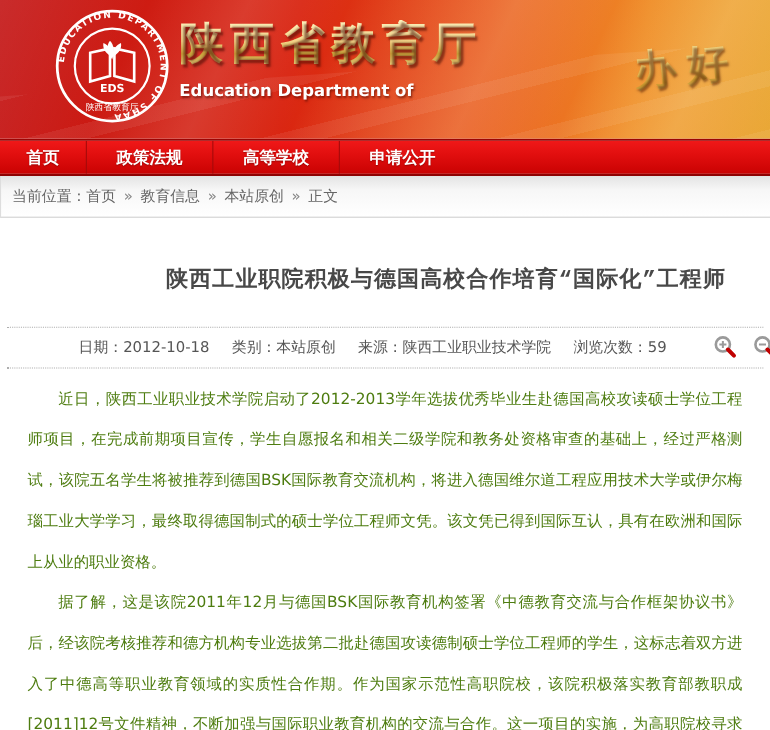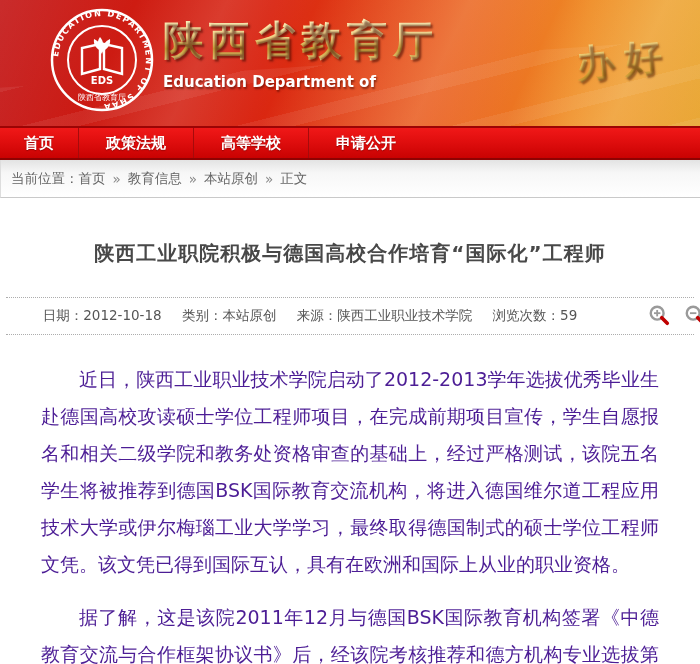--- a/index.html
+++ b/index.html
@@ -63,37 +63,37 @@
     border-bottom:1px solid #c9c9c9;
     padding:0 10px; color:#666; font-size:13.5px;
     border-left:1px solid #ddd;
   }
   .breadcrumb-bar .sep { margin:0 7px; color:#888; }
   .crumb { color:#666; cursor:pointer; }
 
   
   .content { width:700px; background:#fff; padding-top:2px; }
   .article-title {
-    margin:40px 40px 0 40px; text-align:center;
-    font-size:20px; font-weight:bold; color:#484848; letter-spacing:1px;
+    margin:40px 40px 0 40px; text-align:right;
+    font-size:20px; font-weight:bold; color:#484848; letter-spacing:1px;font-family:Liberation Mono, monospace;
   }
   .meta-row {
     position:relative; margin:30px 6px 0 6px; padding:9px 80px 9px 0;
     border-top:1px dotted #adadad; border-bottom:1px dotted #adadad;
-    text-align:center; font-size:13.5px; color:#555;
+    text-align:right; font-size:13.5px; color:#555;
   }
   .meta-row .meta-item { margin:0 8px; white-space:nowrap; }
   .meta-icons { position:absolute; right:-12px; top:6px; display:flex; gap:14px; }
   .zoom-icon { width:22px; height:22px; cursor:pointer; }
 
   
   .article-body { padding:10px 25px 0 25px; }
   .article-body p {
-    font-size:19px; line-height:37px; color:#4c1d95;
-    text-align:justify; text-indent:2em; margin:16px;
+    font-size:14px; line-height:37px; color:#4d7c0f;
+    text-align:justify; text-indent:2em; margin:0;
   }
 </style>
 </head>
 <body>
 
 <div class="header">
   <div class="streak"></div>
 
   <div class="logo-wrap">
     <svg viewBox="0 0 104 104" width="104" height="104">

